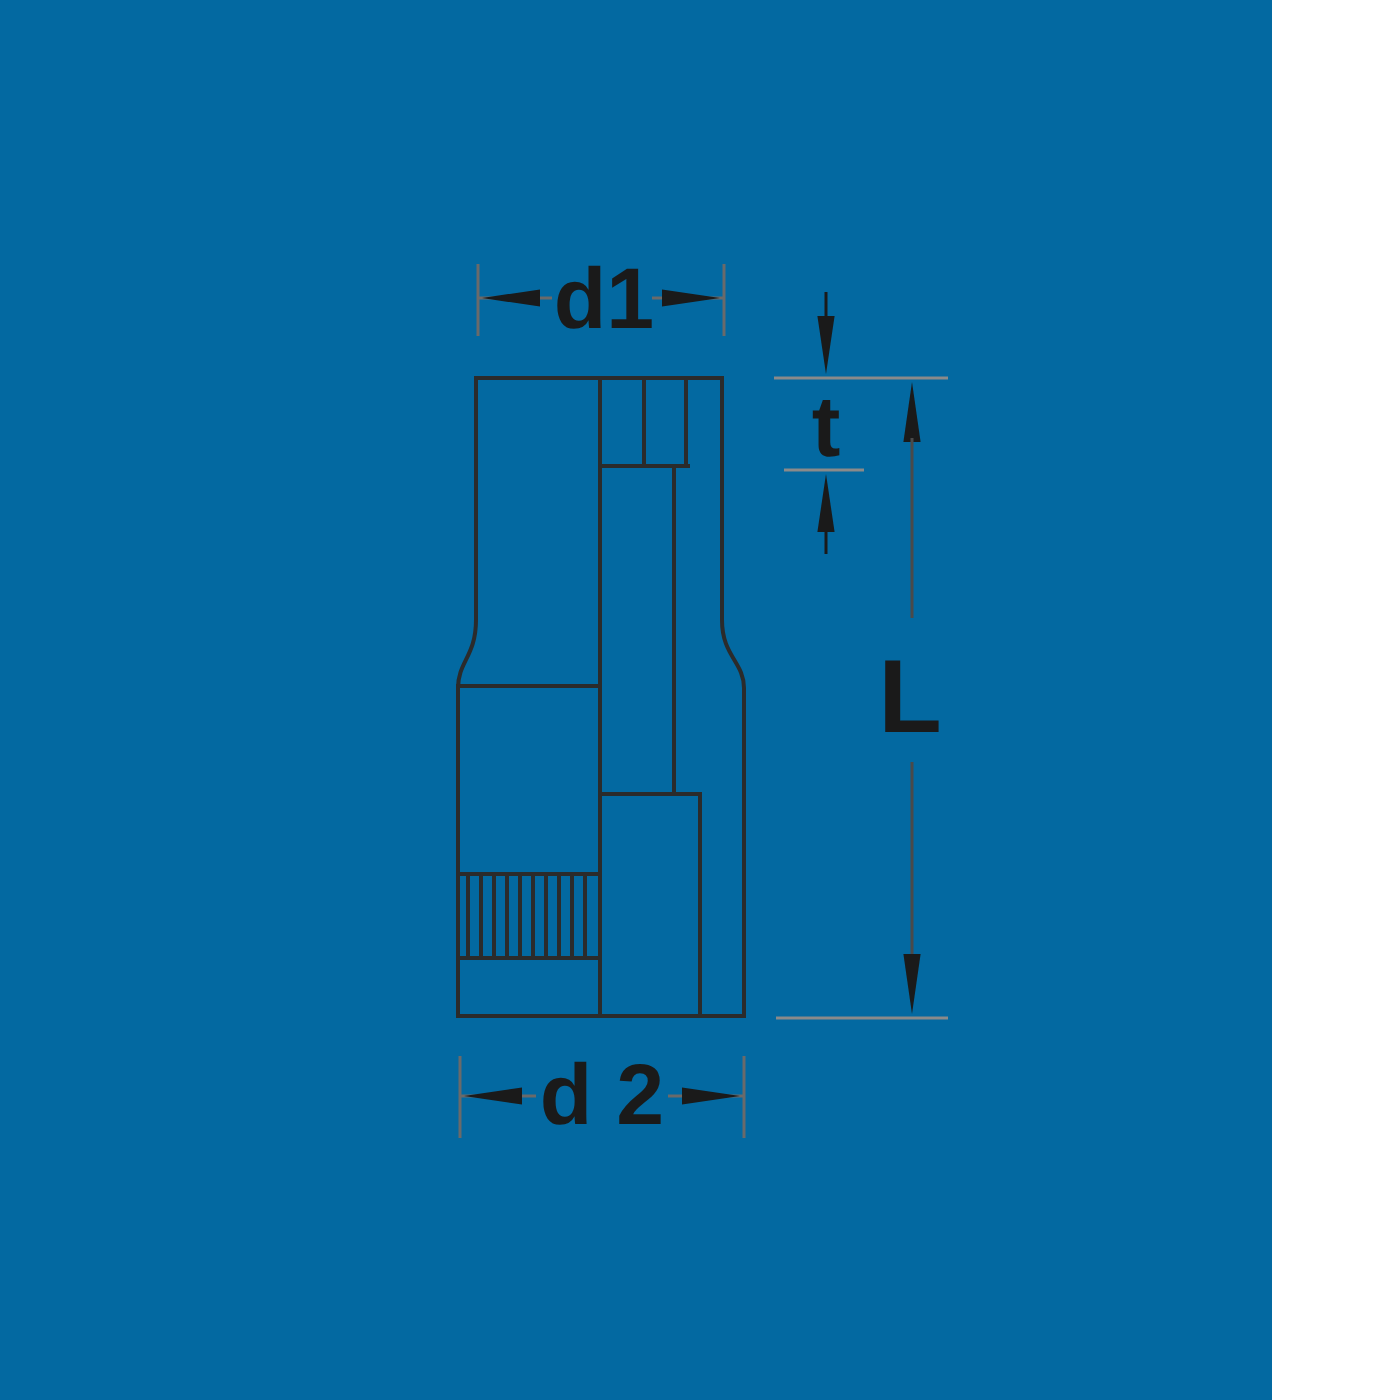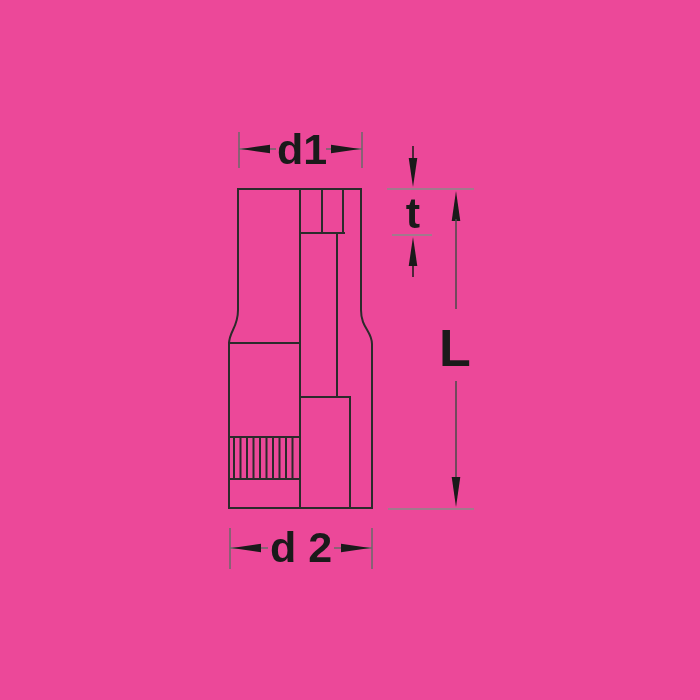--- a/index.html
+++ b/index.html
@@ -2,23 +2,23 @@
 <html><head>
 <meta charset="utf-8">
 <style>
   html, body {
     margin: 0;
     padding: 0;
     background: #ffffff;
   }
   .stage {
     position: relative;
-    width: 700px;
+    width: 636px;
     height: 700px;
-    background: #ec4899;
+    background: #0369a1;
     overflow: hidden;
     font-family: "Liberation Sans", "DejaVu Sans", sans-serif;
   }
   svg {
     display: block;
   }
   .dim-text {
     font-family: "Liberation Sans", "DejaVu Sans", sans-serif;
     font-weight: bold;
     fill: #1a1a1a;

